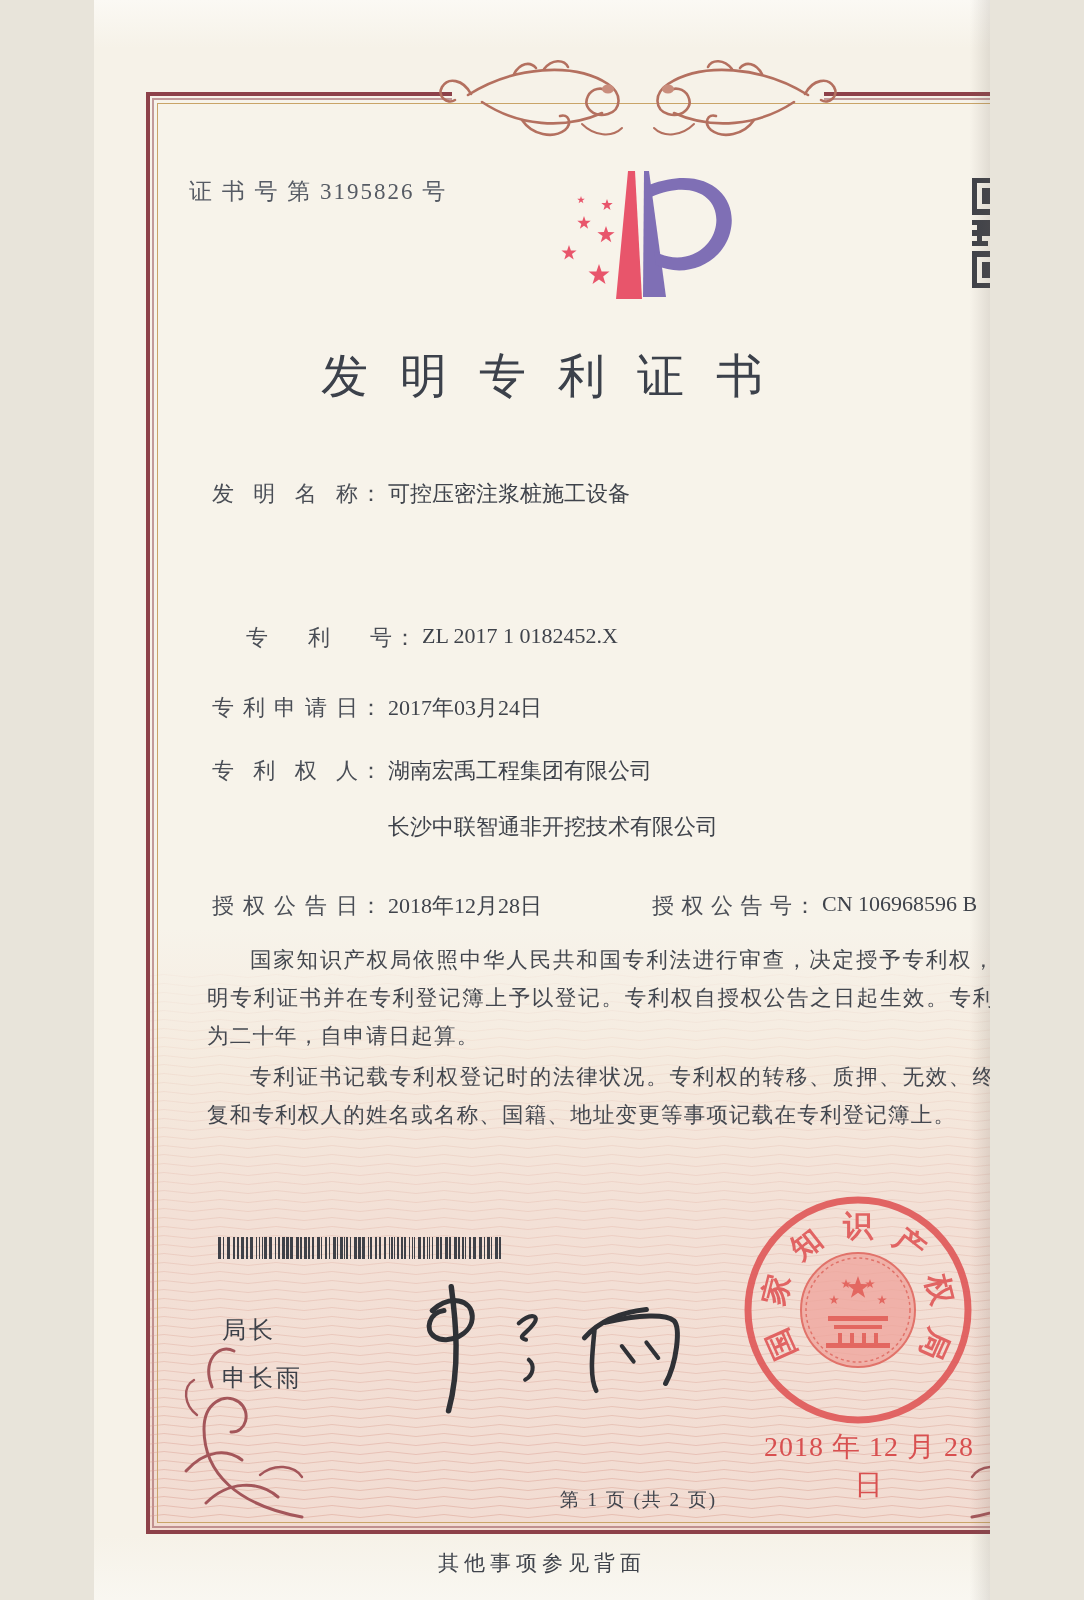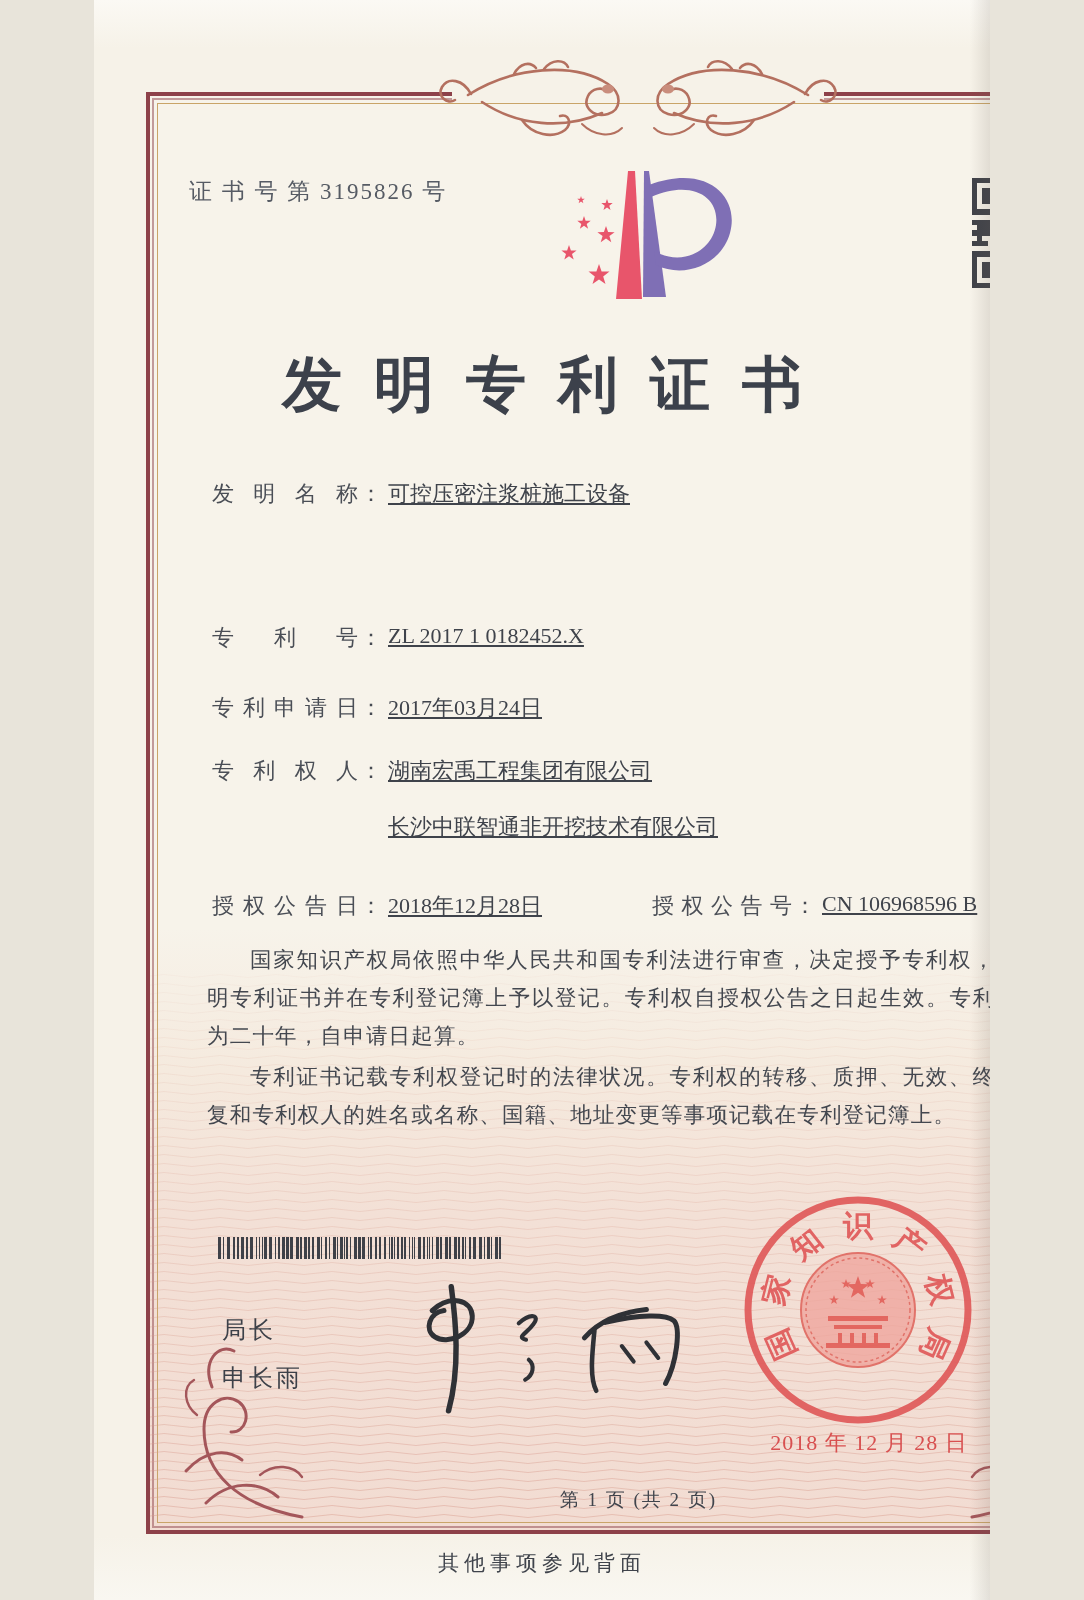--- a/index.html
+++ b/index.html
@@ -9,30 +9,30 @@
   .page::after{content:"";position:absolute;top:0;right:0;bottom:0;width:20px;
         background:linear-gradient(90deg,rgba(0,0,0,0),rgba(110,100,90,.16));pointer-events:none;}
   .frame{position:absolute;left:52px;top:92px;width:985px;height:1434px;
         border:4px solid #8d4149;
         background:linear-gradient(180deg,#f7f3ea 0%,#f7f3ea 58%,#f5eade 68%,#f3e0d6 78%,#f2dcd2 100%);}
   .frame-line2{position:absolute;inset:2px;border:2px solid rgba(141,65,73,.5);pointer-events:none;}
   .frame-gold{position:absolute;inset:7px;border:1px solid #c9a468;pointer-events:none;}
   .abs{position:absolute;}
   .cert-no{left:95px;top:176px;font-size:23px;letter-spacing:2px;color:#565b64;}
   .title-wrap{left:0;top:345px;width:100%;text-align:center;}
-  .title-wrap span{font-size:60px;font-weight:700;color:#3c414b;letter-spacing:32px;margin-right:-32px;}
+  .title-wrap span{font-size:47px;font-weight:400;color:#3c414b;letter-spacing:32px;margin-right:-32px;}
   .field{left:118px;font-size:22px;color:#464a52;}
   .flabel{display:inline-block;width:146px;text-align:justify;text-align-last:justify;color:#4a4e56;vertical-align:top;}
   .colon{display:inline-block;margin:0 6px 0 2px;vertical-align:top;}
-  .fvalue{display:inline-block;color:#3f434b;vertical-align:top;max-width:700px;text-decoration:underline;}
+  .fvalue{display:inline-block;color:#3f434b;vertical-align:top;max-width:700px;}
   .fvalue .v2{margin-top:26px;}
   .body-par{left:113px;width:858px;font-size:21.5px;line-height:38px;letter-spacing:1.2px;
         text-align:justify;text-indent:2em;color:#43474f;}
   .officer{left:128px;font-size:24px;letter-spacing:3px;color:#3d4149;}
-  .seal-date{left:655px;top:1428px;width:240px;text-align:center;font-size:22px;color:#d85050;letter-spacing:1px;}
+  .seal-date{left:655px;top:1428px;width:240px;text-align:center;font-size:28px;color:#d85050;letter-spacing:1px;}
   .page-num{left:52px;top:1487px;width:985px;text-align:center;font-size:19px;color:#41454d;letter-spacing:2px;}
   .back-note{left:0;top:1549px;width:100%;text-align:center;font-size:21px;letter-spacing:5px;color:#3f434b;}
   svg{display:block;}
 </style>
 </head>
 <body>
 
 <div class="page">
 
   <div class="frame">
@@ -369,21 +369,21 @@
       <rect x="16" y="20" width="1" height="1" fill="#3f4148"></rect>
     </svg>
 
   <div class="abs title-wrap">
     <span>发明专利证书</span>
   </div>
 
   <div class="abs field" style="top:479px;">
     <span class="flabel">发明名称</span><span class="colon">：</span><span class="fvalue">可控压密注浆桩施工设备</span>
   </div>
-  <div class="abs field" style="top:623px;">
+  <div class="abs field" style="top:623px;margin-left:34px;">
     <span class="flabel">专利号</span><span class="colon">：</span><span class="fvalue">ZL 2017 1 0182452.X</span>
   </div>
   <div class="abs field" style="top:693px;">
     <span class="flabel">专利申请日</span><span class="colon">：</span><span class="fvalue">2017年03月24日</span>
   </div>
   <div class="abs field" style="top:756px;">
     <span class="flabel">专利权人</span><span class="colon">：</span><span class="fvalue"><div>湖南宏禹工程集团有限公司</div><div class="v2">长沙中联智通非开挖技术有限公司</div></span>
   </div>
   <div class="abs field" style="top:891px;">
     <span class="flabel">授权公告日</span><span class="colon">：</span><span class="fvalue">2018年12月28日</span>

